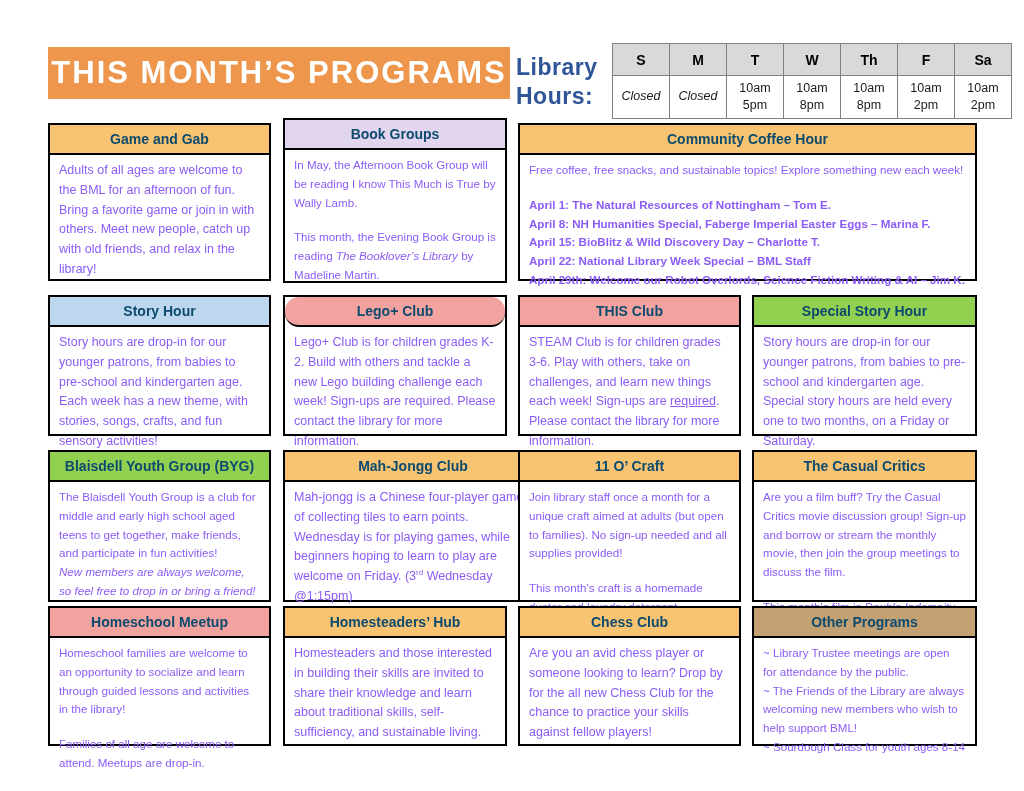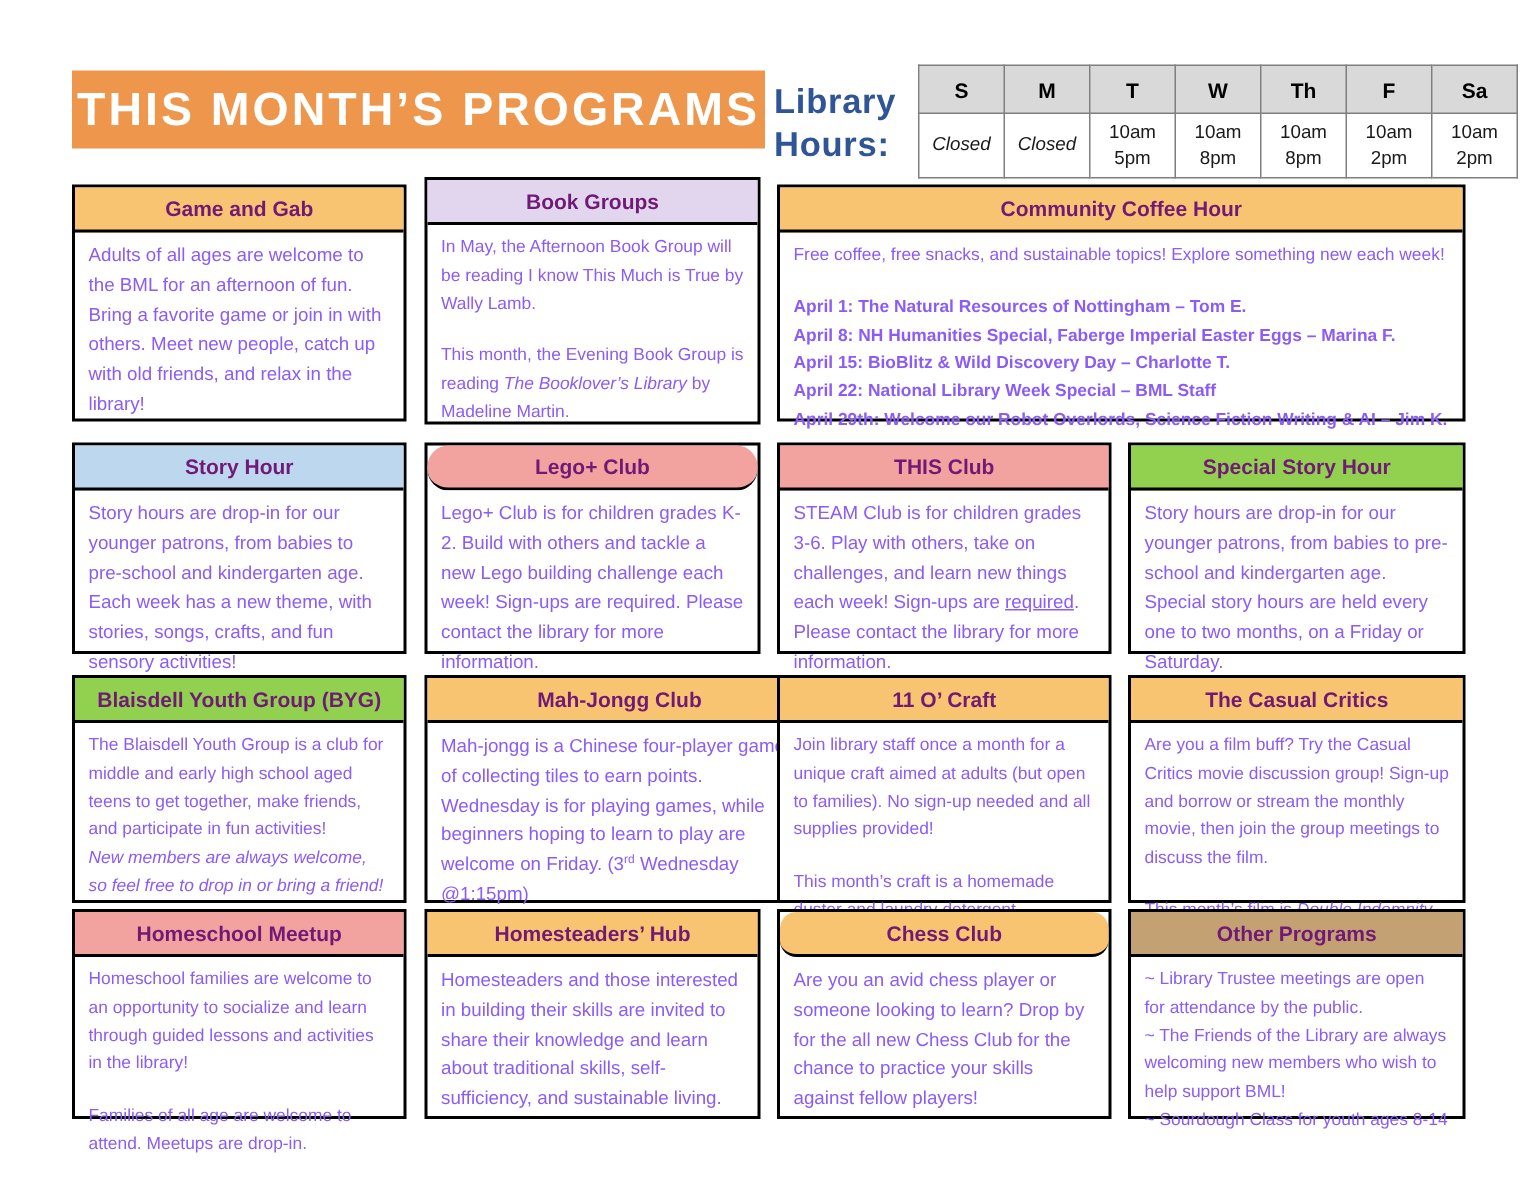--- a/index.html
+++ b/index.html
@@ -11,21 +11,21 @@
   .hours-label{position:absolute;left:516px;top:53px;font-weight:bold;font-size:23px;
                line-height:1.25;white-space:pre-line;letter-spacing:0.5px;}
   table.hours{position:absolute;left:612px;top:43px;border-collapse:collapse;table-layout:fixed;}
   table.hours th,table.hours td{border:1px solid #7f7f7f;width:52px;text-align:center;
                vertical-align:middle;padding:0 2px;}
   table.hours th{background:#d9d9d9;height:31px;font-size:14px;font-weight:bold;color:#000;}
   table.hours td{height:42px;font-size:12.5px;background:#fff;line-height:1.4;}
   table.hours td.closed{font-style:italic;}
   .card{position:absolute;background:#ffffff;border:2px solid #000;box-sizing:border-box;}
   .card-header{height:28px;border-bottom:2px solid #000;display:flex;align-items:center;
-               justify-content:center;font-weight:bold;font-size:14px;color:#701a75;text-align:center;}
+               justify-content:center;font-weight:bold;font-size:14px;color:#0c4a6e;text-align:center;}
   .card-body{padding:6px 9px;font-size:12.5px;line-height:1.58;overflow:hidden;color:#8b5cf6;}
   .card.small .card-body{font-size:11.6px;line-height:1.62;}
   .card-body p{margin:0;}
   .card-body p.gap{margin-top:18px;}
   .card.small .card-body p.gap{margin-top:16px;}
   sup{font-size:8px;}
 </style>
 </head>
 <body>
 
@@ -144,21 +144,21 @@
           <p class="gap"><span>Families of all age are welcome to attend. Meetups are drop-in.</span></p>
         </div>
       </div>
       <div class="card" style="left: 283px; top: 606px; width: 224px; height: 140px;">
         <div class="card-header" style="background: rgb(248, 196, 113);">Homesteaders’ Hub</div>
         <div class="card-body">
           <p><span>Homesteaders and those interested in building their skills are invited to share their knowledge and learn about traditional skills, self-sufficiency, and sustainable living.</span></p>
         </div>
       </div>
       <div class="card" style="left: 518px; top: 606px; width: 223px; height: 140px;">
-        <div class="card-header" style="background: rgb(248, 196, 113); border-radius: 11px;">Chess Club</div>
+        <div class="card-header" style="background: rgb(248, 196, 113);">Chess Club</div>
         <div class="card-body">
           <p><span>Are you an avid chess player or someone looking to learn? Drop by for the all new Chess Club for the chance to practice your skills against fellow players!</span></p>
         </div>
       </div>
       <div class="card small" style="left: 752px; top: 606px; width: 225px; height: 140px;">
         <div class="card-header" style="background: rgb(196, 161, 115);">Other Programs</div>
         <div class="card-body">
           <p><span>~ Library Trustee meetings are open for attendance by the public.</span></p>
           <p><span>~ The Friends of the Library are always welcoming new members who wish to help support BML!</span></p>
           <p><span>~ Sourdough Class for youth ages 8-14</span></p>

